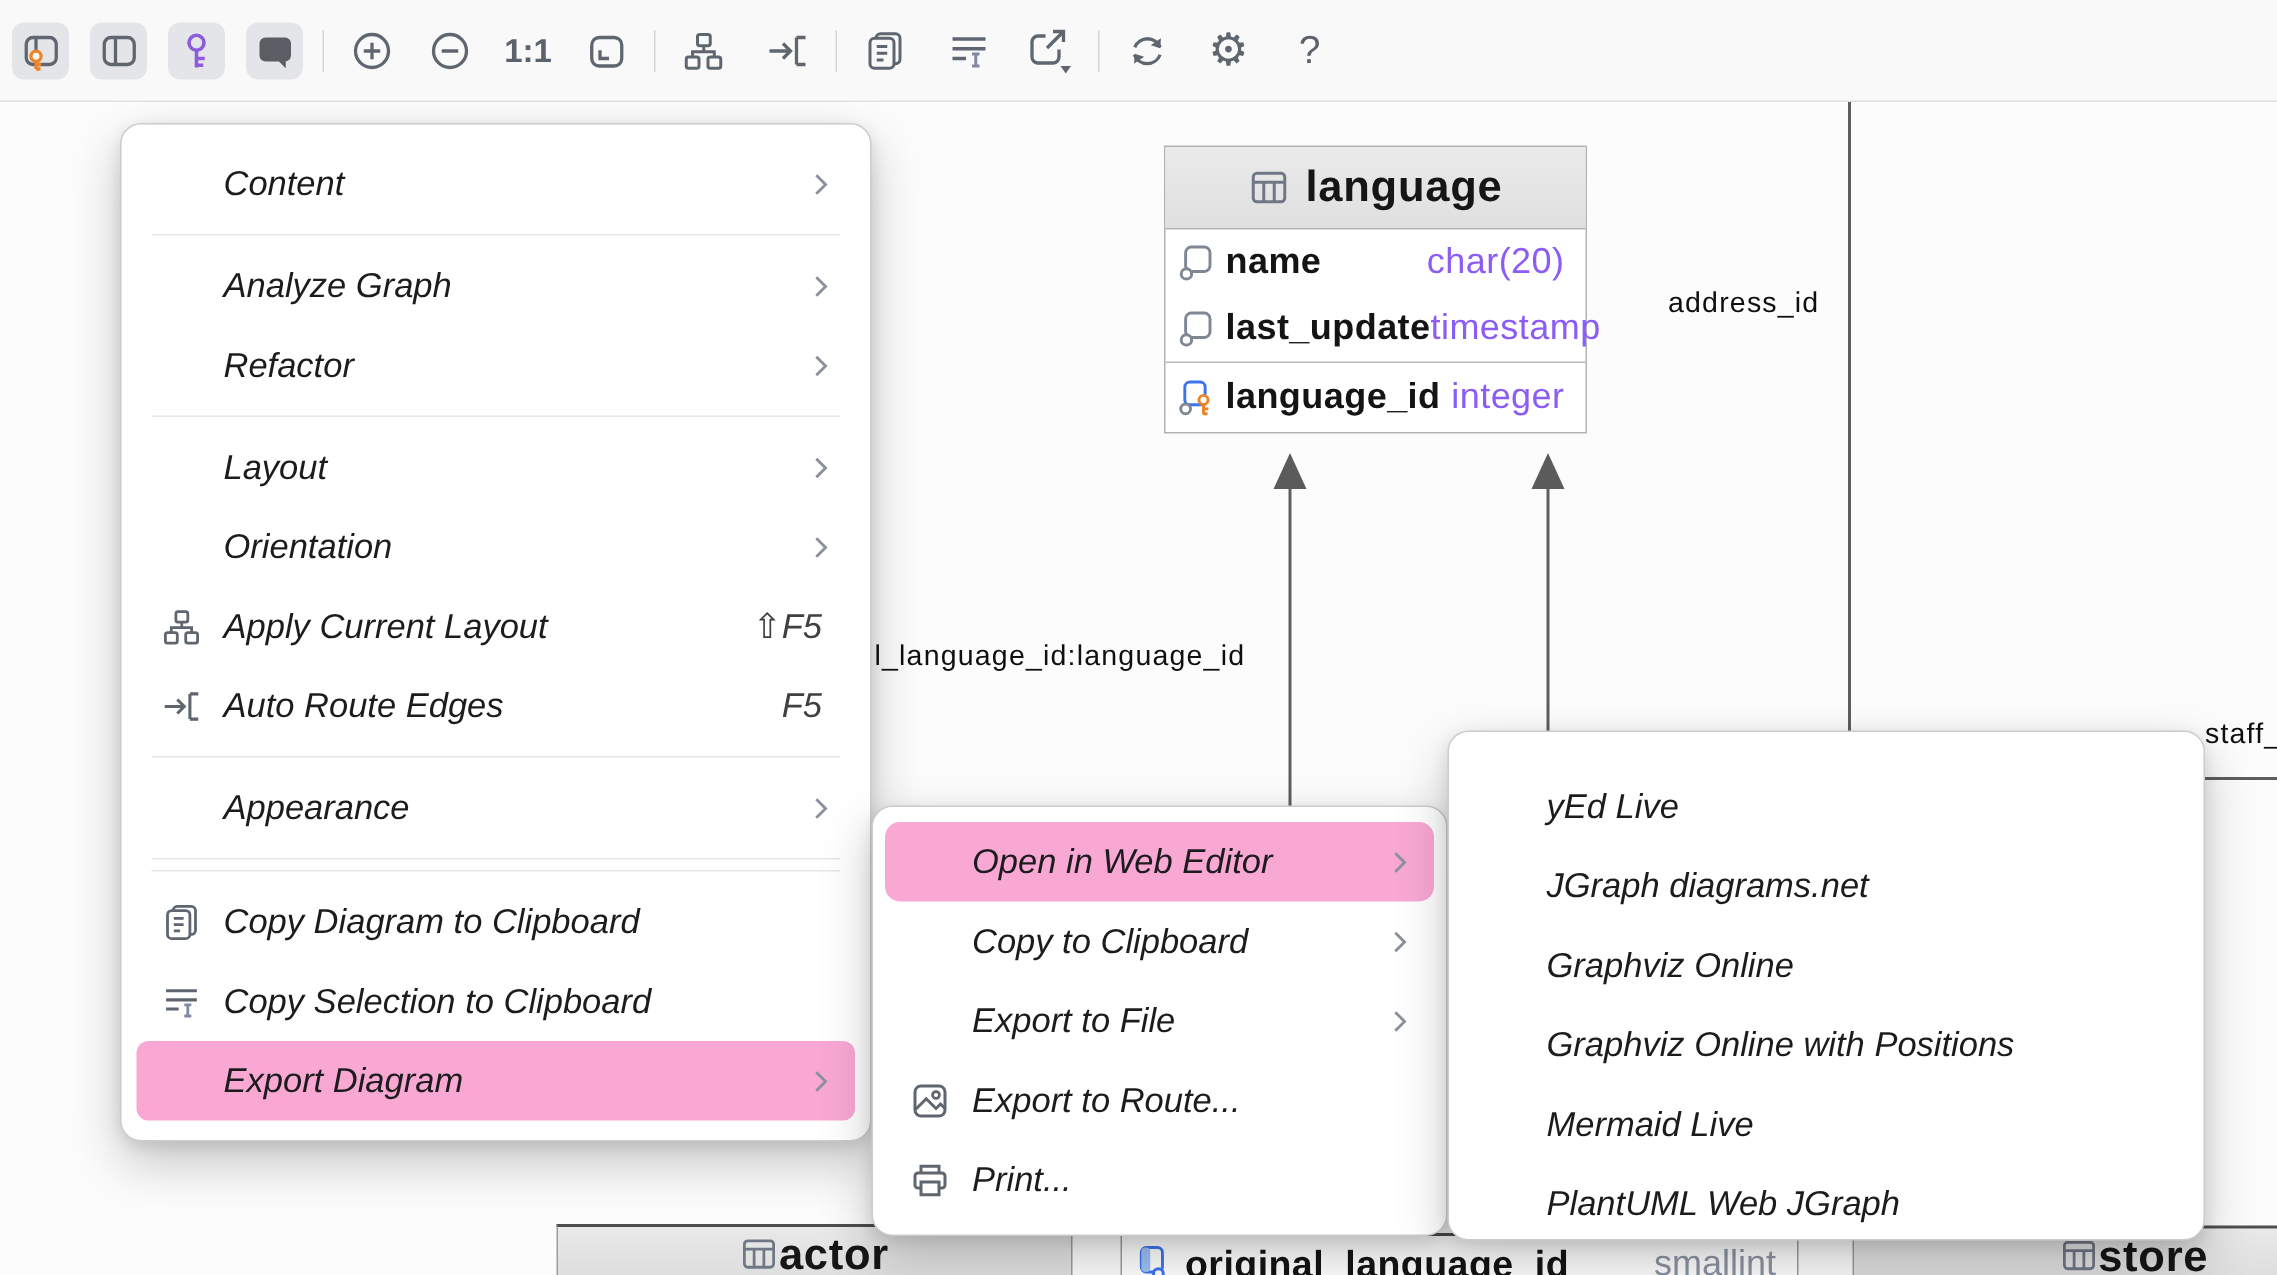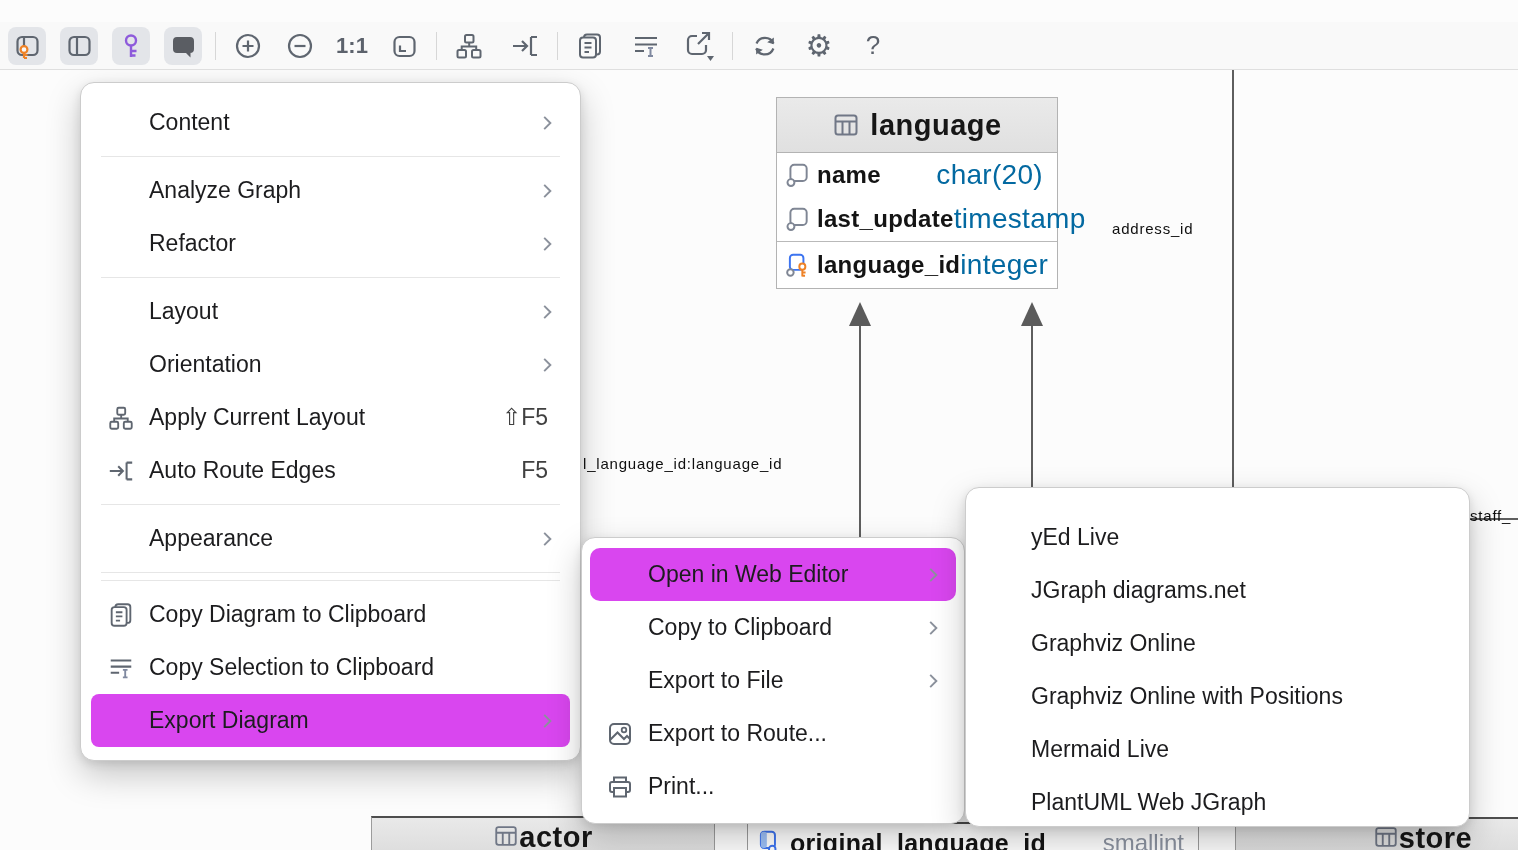--- a/index.html
+++ b/index.html
@@ -1,69 +1,69 @@
 <!DOCTYPE html>
 <html><head>
 <meta charset="utf-8">
 <style>
   * { margin:0; padding:0; box-sizing:border-box; }
   html,body { width:1518px; height:850px; overflow:hidden; font-family:"Liberation Sans","DejaVu Sans",sans-serif; }
   .screen { position:relative; width:1518px; height:850px; background:#fcfcfc; overflow:hidden; }
 
   
-  .toolbar { position:absolute; left:0; top:0; width:1518px; height:48px; background:#f9f9f9;
-             border-bottom:1px solid #dfdfdf; display:flex; align-items:center; z-index:20;margin-top:22px; }
+  .toolbar { position:absolute; left:0; top:0; width:1518px; height:68px; background:#f9f9f9;
+             border-bottom:1px solid #dfdfdf; display:flex; align-items:center; z-index:20; }
   .tbtn { width:38px; height:38px; border-radius:8px; display:flex; align-items:center; justify-content:center; flex:0 0 auto; }
   .tbtn.on { background:#e3e5e9; }
   .tsep { width:1px; height:28px; background:#d7d7d7; margin:0 13px; flex:0 0 auto; }
   .tlabel { font-size:22px; font-weight:700; color:#5c626c; }
   .thelp { font-size:26px; font-weight:500; color:#5c626c; }
 
   
   .canvas { position:absolute; left:0; top:52px; width:1518px; height:798px; }
 
   .edge-v { position:absolute; width:2px; background:#5e5e5e; z-index:1; }
   .edge-h { position:absolute; height:2px; background:#5e5e5e; z-index:1; }
   .arrowhead { position:absolute; width:0; height:0; border-left:11px solid transparent;
                border-right:11px solid transparent; border-bottom:24px solid #5b5b5b; z-index:1; }
-  .edge-label { position:absolute; font-size:15px; color:#0f0f0f; letter-spacing:0.8px; z-index:2; white-space:nowrap;margin-top:28px; }
+  .edge-label { position:absolute; font-size:19px; color:#0f0f0f; letter-spacing:0.8px; z-index:2; white-space:nowrap; }
 
   
   .tbl { position:absolute; background:#fff; border:1px solid #b3b3b3; z-index:3; }
   .tbl-h { display:flex; align-items:center; justify-content:center; gap:10px;
            background:linear-gradient(#eaeaea,#e0e0e0); border-bottom:1px solid #b3b3b3;
            font-weight:700; color:#161616; }
   .lang { left:776px; top:45px; width:282px; }
   .lang .tbl-h { height:55px; font-size:29px; letter-spacing:0.5px; }
   .trow { display:flex; align-items:center; height:44px; padding:0 14px 0 8px; }
   .trow .cn { font-weight:700; font-size:24px; color:#141414; margin-left:6px; letter-spacing:0.3px; }
-  .trow .ct { margin-left:auto; font-size:28px; color:#0369a1; letter-spacing:0.3px; }
+  .trow .ct { margin-left:auto; font-size:24px; color:#8b5cf6; letter-spacing:0.3px; }
   .rsep { height:1px; background:#b9b9b9; }
 
   .tbl-part { position:absolute; z-index:3; border-top:2px solid #4e4e4e; border-left:1px solid #9c9c9c; border-right:1px solid #9c9c9c; }
   .hdr-part { background:linear-gradient(#e9e9e9,#dedede); display:flex; align-items:flex-start; justify-content:center; 
               font-weight:700; font-size:29px; color:#161616; letter-spacing:0.5px; padding-top:3px; }
   .row-part { background:#fff; display:flex; align-items:flex-start; padding:5px 14px 0 8px; }
   .row-part .cn { font-weight:700; font-size:25px; color:#141414; margin-left:8px; letter-spacing:0.3px; white-space:nowrap; }
   .row-part .ct { margin-left:auto; font-size:24px; color:#8d94a2; }
 
   
   .menu { position:absolute; background:#ffffff; border:1px solid #cccccc; border-radius:14px;
           box-shadow:0 14px 34px rgba(0,0,0,.22), 0 3px 10px rgba(0,0,0,.10); padding:13px 0; }
   .m-main { left:80px; top:30px; width:501px; z-index:10; }
   .m-sub1 { left:581px; top:485px; width:384px; z-index:11; padding:10px 0; }
   .m-sub2 { left:965px; top:435px; width:505px; z-index:12; padding:10px 0; }
 
-  .mi { height:53px; display:flex; align-items:center; margin:0 10px; padding:0 14px 0 0; border-radius:8px; }
+  .mi { height:53px; display:flex; align-items:center; margin:0 10px; padding:0 14px 0 0; border-radius:8px;font-style:italic; }
   .mi .ic { width:28px; height:28px; margin:0 14px 0 16px; display:flex; align-items:center; justify-content:center; flex:0 0 auto; }
   .mi .ic.empty { visibility:hidden; }
   .mi .lbl { font-size:23px; color:#1c1c1e; white-space:nowrap; }
   .mi .right { margin-left:auto; display:flex; align-items:center; }
   .mi .sc { font-size:23px; color:#404040; margin-right:8px; }
-  .mi.sel { background:#d946ef; }
+  .mi.sel { background:#f9a8d4; }
   .msep { height:1px; background:#e6e6e6; margin:7px 20px; }
   .m-sub2 .mi { padding-left:57px; margin:0 8px;align-items:flex-end; }
   .m-sub1 .mi { margin:0 8px; border-radius:10px; }
 
   svg { display:block; }
 </style>
 </head>
 <body>
 
 <div class="screen">

